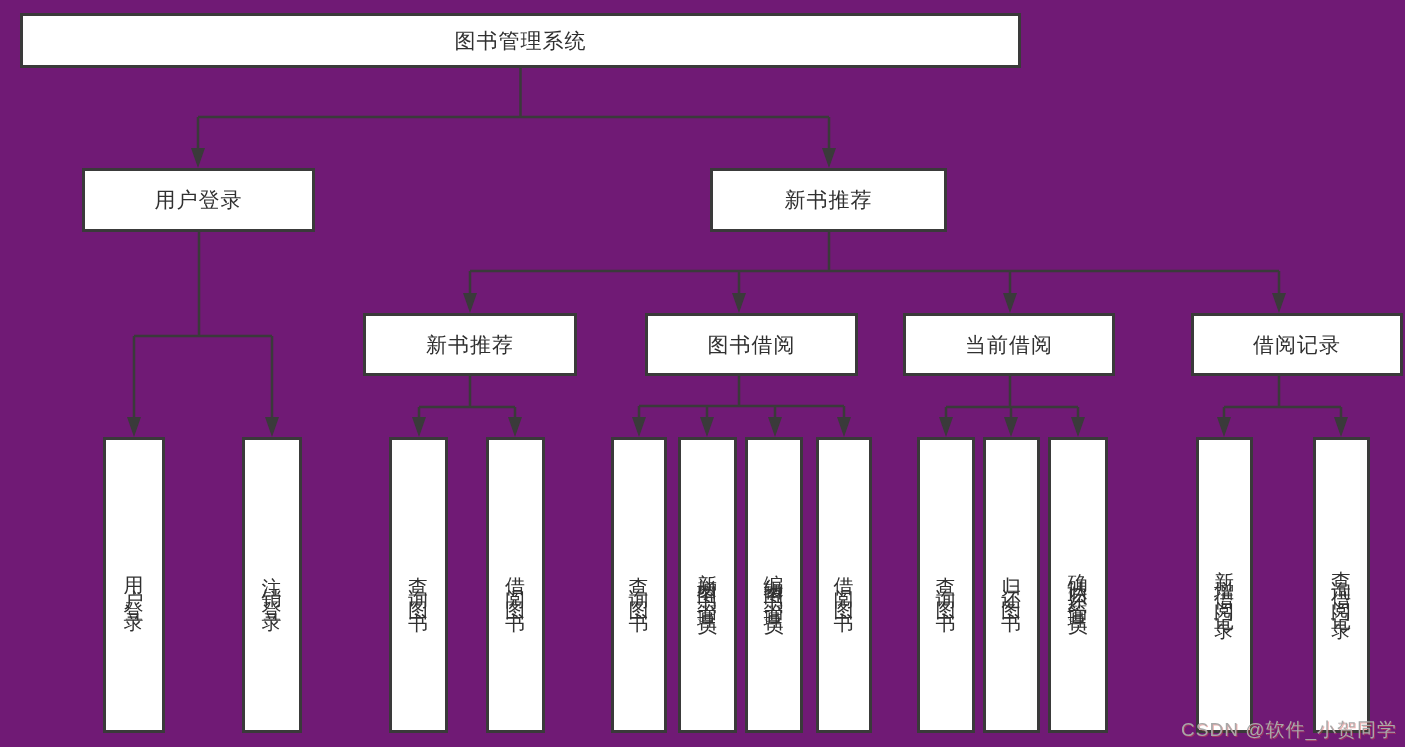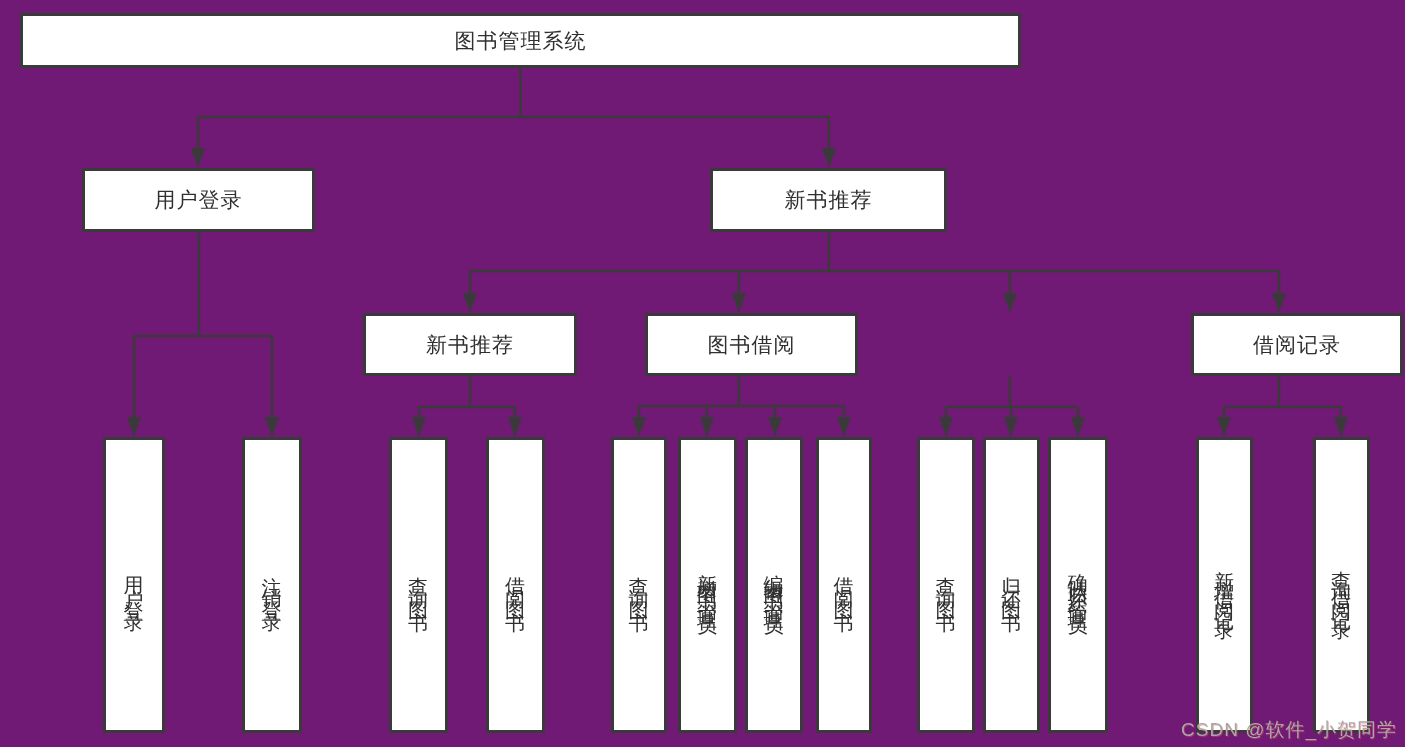--- a/index.html
+++ b/index.html
@@ -85,20 +85,23 @@
   <div class="box" style="left:710px;top:168px;width:237px;height:64px;">
     <span class="hlabel">新书推荐</span>
   </div>
 
   <div class="box" style="left:363px;top:313px;width:214px;height:63px;">
     <span class="hlabel">新书推荐</span>
   </div>
   <div class="box" style="left:632px;top:313px;width:213px;height:63px;margin-left:13px;">
     <span class="hlabel">图书借阅</span>
   </div>
+  <div class="box" style="left:903px;top:313px;width:212px;height:63px;">
+    <span class="hlabel">当前借阅</span>
+  </div>
   <div class="box" style="left:1173px;top:313px;width:212px;height:63px;margin-left:18px;">
     <span class="hlabel">借阅记录</span>
   </div>
 
   <div class="box vbox v-short" style="left:103px;top:437px;width:62px;height:296px;">
     <span>用户登录</span>
   </div>
   <div class="box vbox v-short" style="left:242px;top:437px;width:60px;height:296px;">
     <span>注销登录</span>
   </div>

